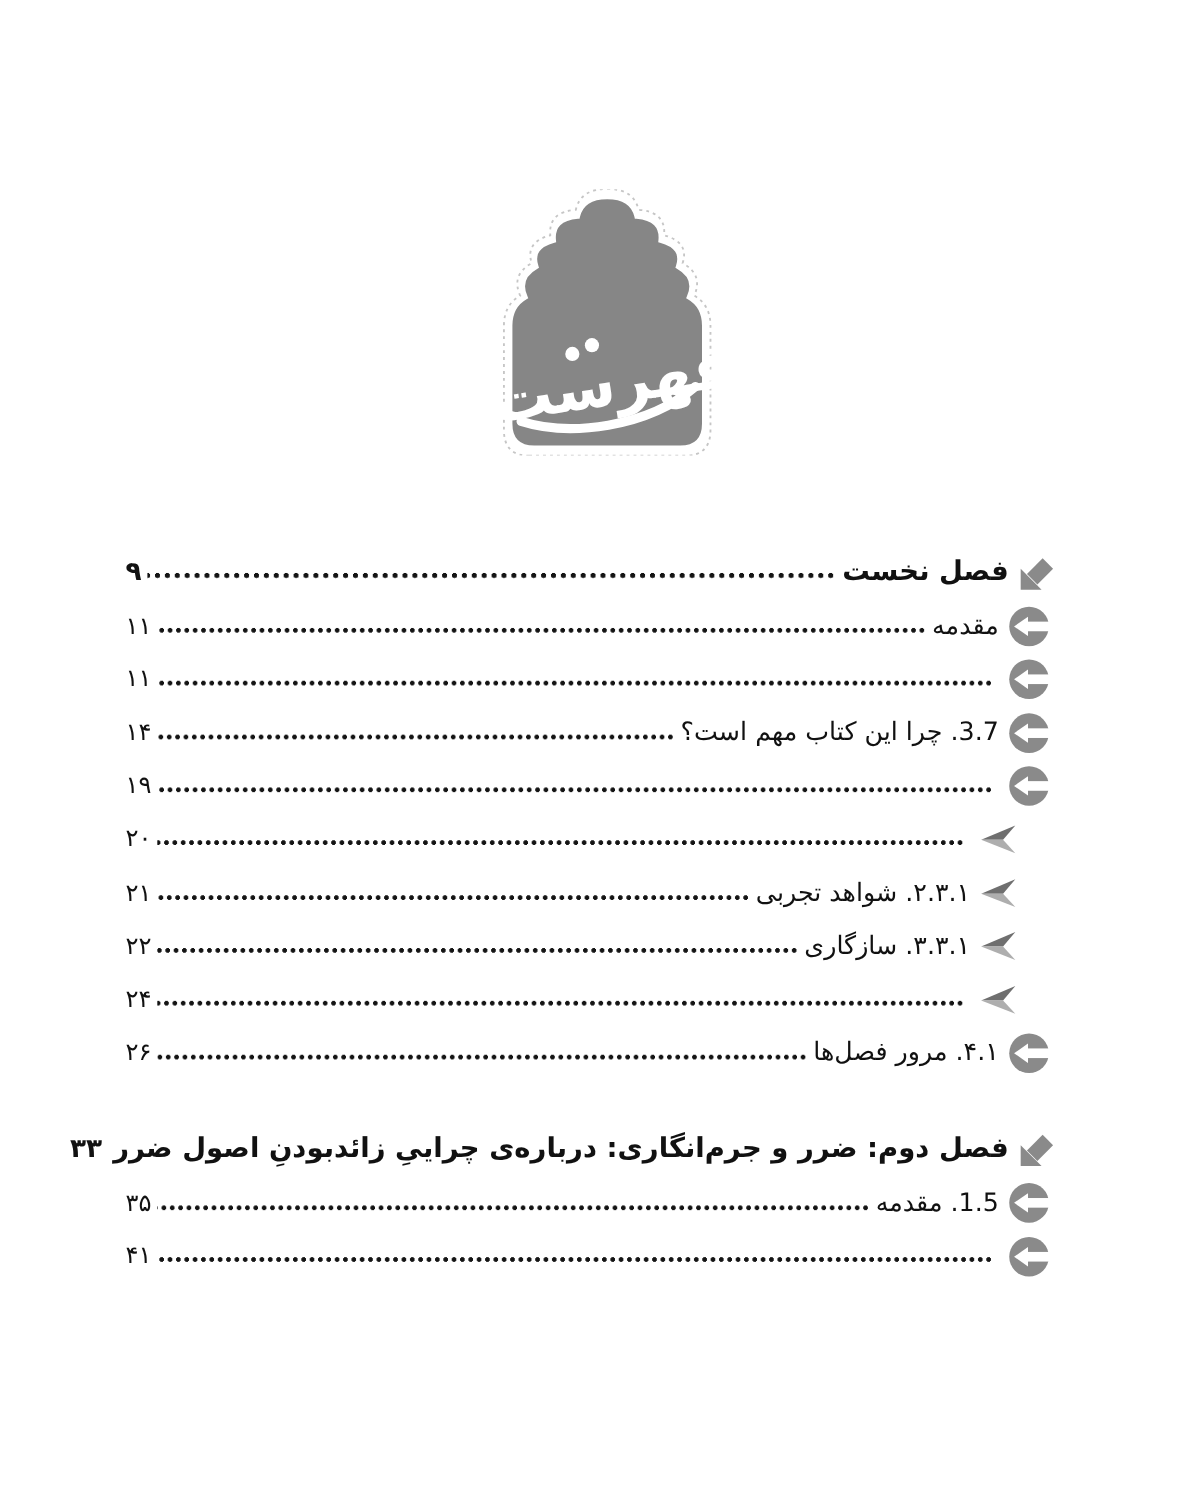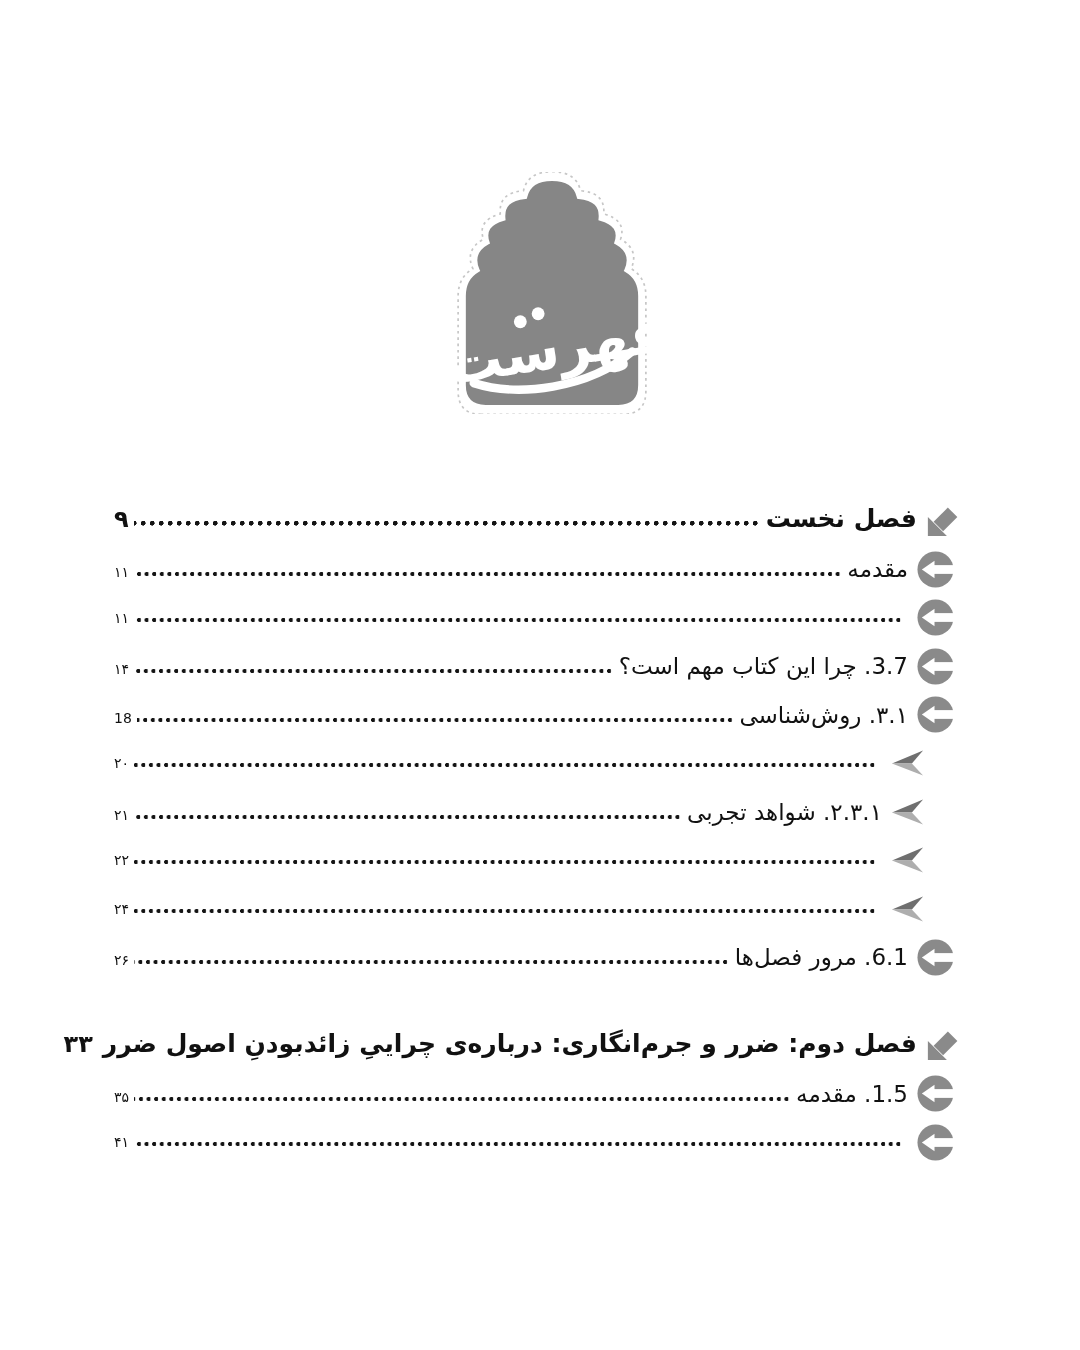--- a/index.html
+++ b/index.html
@@ -61,21 +61,21 @@
     background-image: radial-gradient(circle at 3px 3px, #141414 1.9px, rgba(0,0,0,0) 2.3px);
     background-size: 7.6px 6px;
     background-repeat: repeat-x;
     background-position: right bottom;
   }
   .heading .leader {
     background-image: radial-gradient(circle at 3.2px 3.2px, #141414 2.2px, rgba(0,0,0,0) 2.6px);
     background-size: 9px 7px;
     height: 7px;
   }
-  .page-num { flex: 0 0 auto; font-size: 14px; }
+  .page-num { flex: 0 0 auto; font-size: 22px; }
   .heading .page-num { font-size: 24px; font-weight: bold; }
 </style>
 </head>
 <body>
 
 <div class="page">
 
   <div class="logo-wrap">
     <svg viewBox="0 0 210 242" aria-hidden="true">
 
@@ -153,23 +153,22 @@
   <div class="toc-row level-2">
     <span class="icon-wrap">
 
       <svg class="icon" width="37" height="37" viewBox="0 0 38 38" aria-hidden="true">
         <circle cx="19" cy="19" r="18.5" fill="#8a8a8a"></circle>
         <polygon points="5,19 18,10 18,28" fill="#ffffff"></polygon>
         <rect x="17" y="14.5" width="21" height="9" fill="#ffffff"></rect>
       </svg>
 
     </span>
-    <span class="title">۳.۱. روش‌شناسی </span>
-    <span class="leader"></span>
-    <span class="page-num">18</span>
+    <span class="leader"></span>
+    <span class="page-num">۱۹</span>
   </div>
 
   <div class="toc-row level-3">
     <span class="icon-wrap">
 
       <svg class="icon" width="33" height="30" viewBox="0 0 34 30" aria-hidden="true">
         <polygon points="1,15.5 33,2 21.5,15.5" fill="#6f6f6f"></polygon>
         <polygon points="1,15.5 21.5,15.5 33,28" fill="#aeaeae"></polygon>
       </svg>
     </span>
@@ -191,20 +190,21 @@
   </div>
 
   <div class="toc-row level-3">
     <span class="icon-wrap">
 
       <svg class="icon" width="33" height="30" viewBox="0 0 34 30" aria-hidden="true">
         <polygon points="1,15.5 33,2 21.5,15.5" fill="#6f6f6f"></polygon>
         <polygon points="1,15.5 21.5,15.5 33,28" fill="#aeaeae"></polygon>
       </svg>
     </span>
+    <span class="title">۳.۳.۱. سازگاری </span>
     <span class="leader"></span>
     <span class="page-num">۲۲</span>
   </div>
 
   <div class="toc-row level-3">
     <span class="icon-wrap">
 
       <svg class="icon" width="33" height="30" viewBox="0 0 34 30" aria-hidden="true">
         <polygon points="1,15.5 33,2 21.5,15.5" fill="#6f6f6f"></polygon>
         <polygon points="1,15.5 21.5,15.5 33,28" fill="#aeaeae"></polygon>
@@ -217,21 +217,21 @@
   <div class="toc-row level-2">
     <span class="icon-wrap">
 
       <svg class="icon" width="37" height="37" viewBox="0 0 38 38" aria-hidden="true">
         <circle cx="19" cy="19" r="18.5" fill="#8a8a8a"></circle>
         <polygon points="5,19 18,10 18,28" fill="#ffffff"></polygon>
         <rect x="17" y="14.5" width="21" height="9" fill="#ffffff"></rect>
       </svg>
 
     </span>
-    <span class="title">6.1. مرور فصل‌ها</span>
+    <span class="title">۴.۱. مرور فصل‌ها</span>
     <span class="leader"></span>
     <span class="page-num">۲۶</span>
   </div>
 
   <div class="toc-row level-1 heading gap-before">
     <span class="icon-wrap">
       <svg class="icon" width="38" height="38" viewBox="0 0 40 40" aria-hidden="true">
         <polygon points="2,38 2,18 22,38" fill="#8a8a8a"></polygon>
         <polygon points="8,23 23,8 33,18 18,33" fill="#8a8a8a"></polygon>
       </svg>

